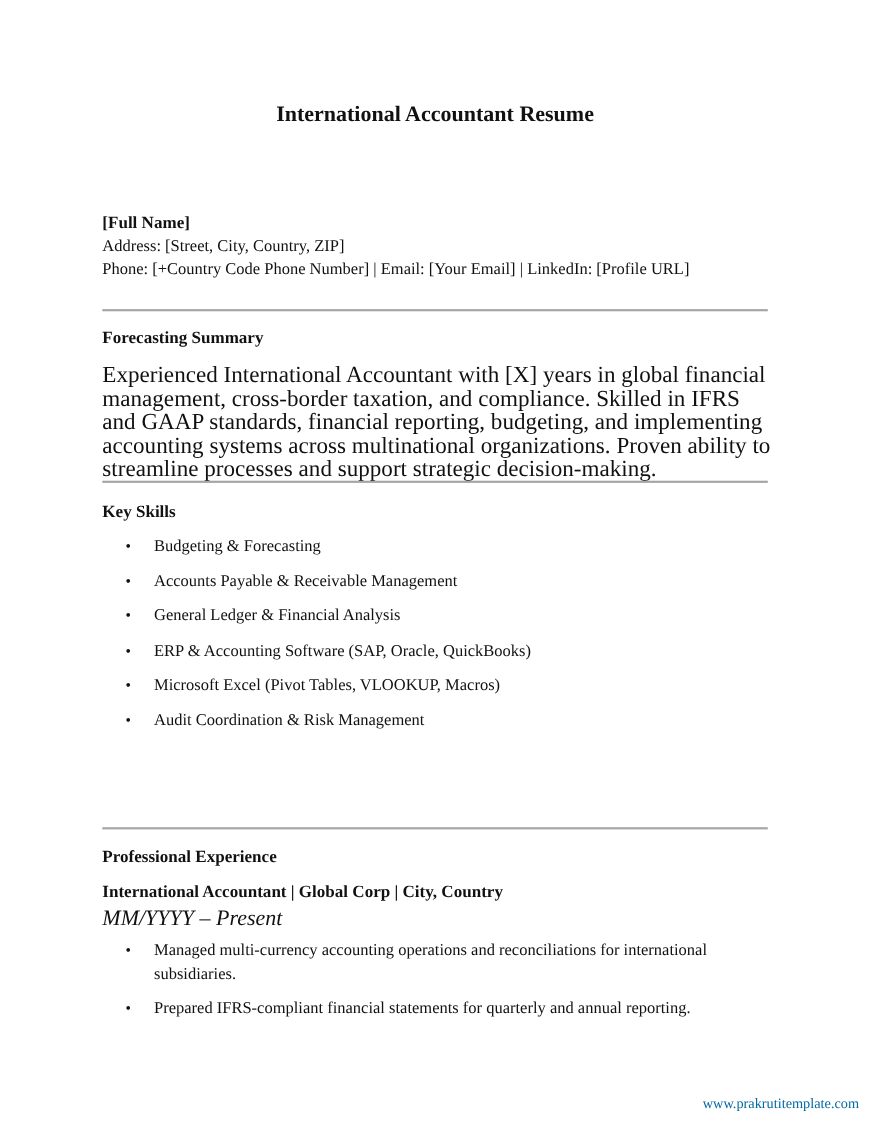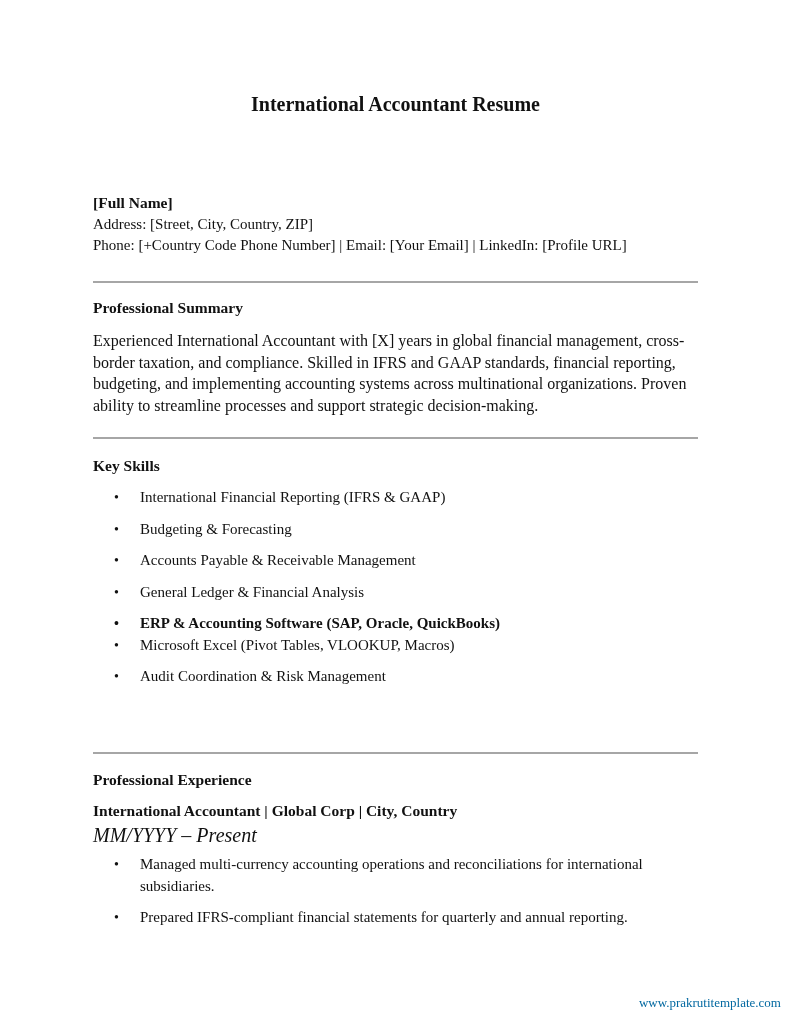--- a/index.html
+++ b/index.html
@@ -5,52 +5,51 @@
   html, body { margin: 0; padding: 0; background: #ffffff; }
   body { width: 791px; height: 1024px; position: relative; overflow: hidden;
          font-family: "Liberation Serif", "DejaVu Serif", serif; color: #111; }
   .page { position: absolute; left: 93px; top: 0; width: 605px; }
   .title { position: absolute; left: 0; width: 605px; top: 93px; text-align: center;
            font-weight: bold; font-size: 20px; }
   .name { position: absolute; top: 194px; font-weight: bold; font-size: 15.5px; text-align: center; }
   .contact-line { position: absolute; font-size: 15px; white-space: nowrap; }
   .rule { position: absolute; left: 0; width: 605px; height: 2px; background: #a6a6a6; }
   .heading { position: absolute; font-weight: bold; font-size: 15.5px; }
-  .para { position: absolute; top: 330px; width: 610px; font-size: 16px; line-height: 21.5px; }
+  .para { position: absolute; top: 330px; width: 610px; font-size: 21px; line-height: 21.5px; }
   ul.bullets { position: absolute; left: 0; margin: 0; padding: 0; list-style: none; width: 620px; }
   ul.bullets li { position: relative; padding-left: 47px; font-size: 15px; line-height: 21.5px; }
   ul.bullets li::before { content: "\2022"; position: absolute; left: 21px; top: 0; font-size: 14px; }
   .job-title { position: absolute; top: 802px; font-weight: bold; font-size: 15.5px; }
   .dates { position: absolute; top: 824px; font-style: italic; font-size: 20px; }
   .footer { position: absolute; right: 10px; top: 995px; font-size: 13px; color: #0369a1; }
 </style>
 </head>
 <body>
 
 <div class="page">
   <div class="title">International Accountant Resume</div>
 
   <div class="name">[Full Name]</div>
   <div class="contact-line" style="top:216px;">Address: [Street, City, Country, ZIP]</div>
   <div class="contact-line" style="top:237px;text-align:center;">Phone: [+Country Code Phone Number] | Email: [Your Email] | LinkedIn: [Profile URL]</div>
 
   <div class="rule" style="top:281px;"></div>
 
-  <div class="heading" style="top:299px;">Professional Summary</div>
+  <div class="heading" style="top:299px;">Forecasting Summary</div>
   <div class="para">Experienced International Accountant with [X] years in global financial management, cross-border taxation, and compliance. Skilled in IFRS and GAAP standards, financial reporting, budgeting, and implementing accounting systems across multinational organizations. Proven ability to streamline processes and support strategic decision-making.</div>
 
   <div class="rule" style="top:437px;"></div>
 
   <div class="heading" style="top:457px;">Key Skills</div>
   <ul class="bullets" style="top:487px;">
-    <li style="margin-bottom:10px;">International Financial Reporting (IFRS &amp; GAAP)</li>
     <li style="margin-bottom:10px;">Budgeting &amp; Forecasting</li>
     <li style="margin-bottom:10px;">Accounts Payable &amp; Receivable Management</li>
     <li style="margin-bottom:10px;">General Ledger &amp; Financial Analysis</li>
-    <li style="font-weight:bold;">ERP &amp; Accounting Software (SAP, Oracle, QuickBooks)</li>
+    <li style="margin-bottom:10px;">ERP &amp; Accounting Software (SAP, Oracle, QuickBooks)</li>
     <li style="margin-bottom:10px;">Microsoft Excel (Pivot Tables, VLOOKUP, Macros)</li>
     <li>Audit Coordination &amp; Risk Management</li>
   </ul>
 
   <div class="rule" style="top:752px;"></div>
 
   <div class="heading" style="top:771px;">Professional Experience</div>
   <div class="job-title">International Accountant | Global Corp | City, Country</div>
   <div class="dates">MM/YYYY – Present</div>
   <ul class="bullets" style="top:854px;">

